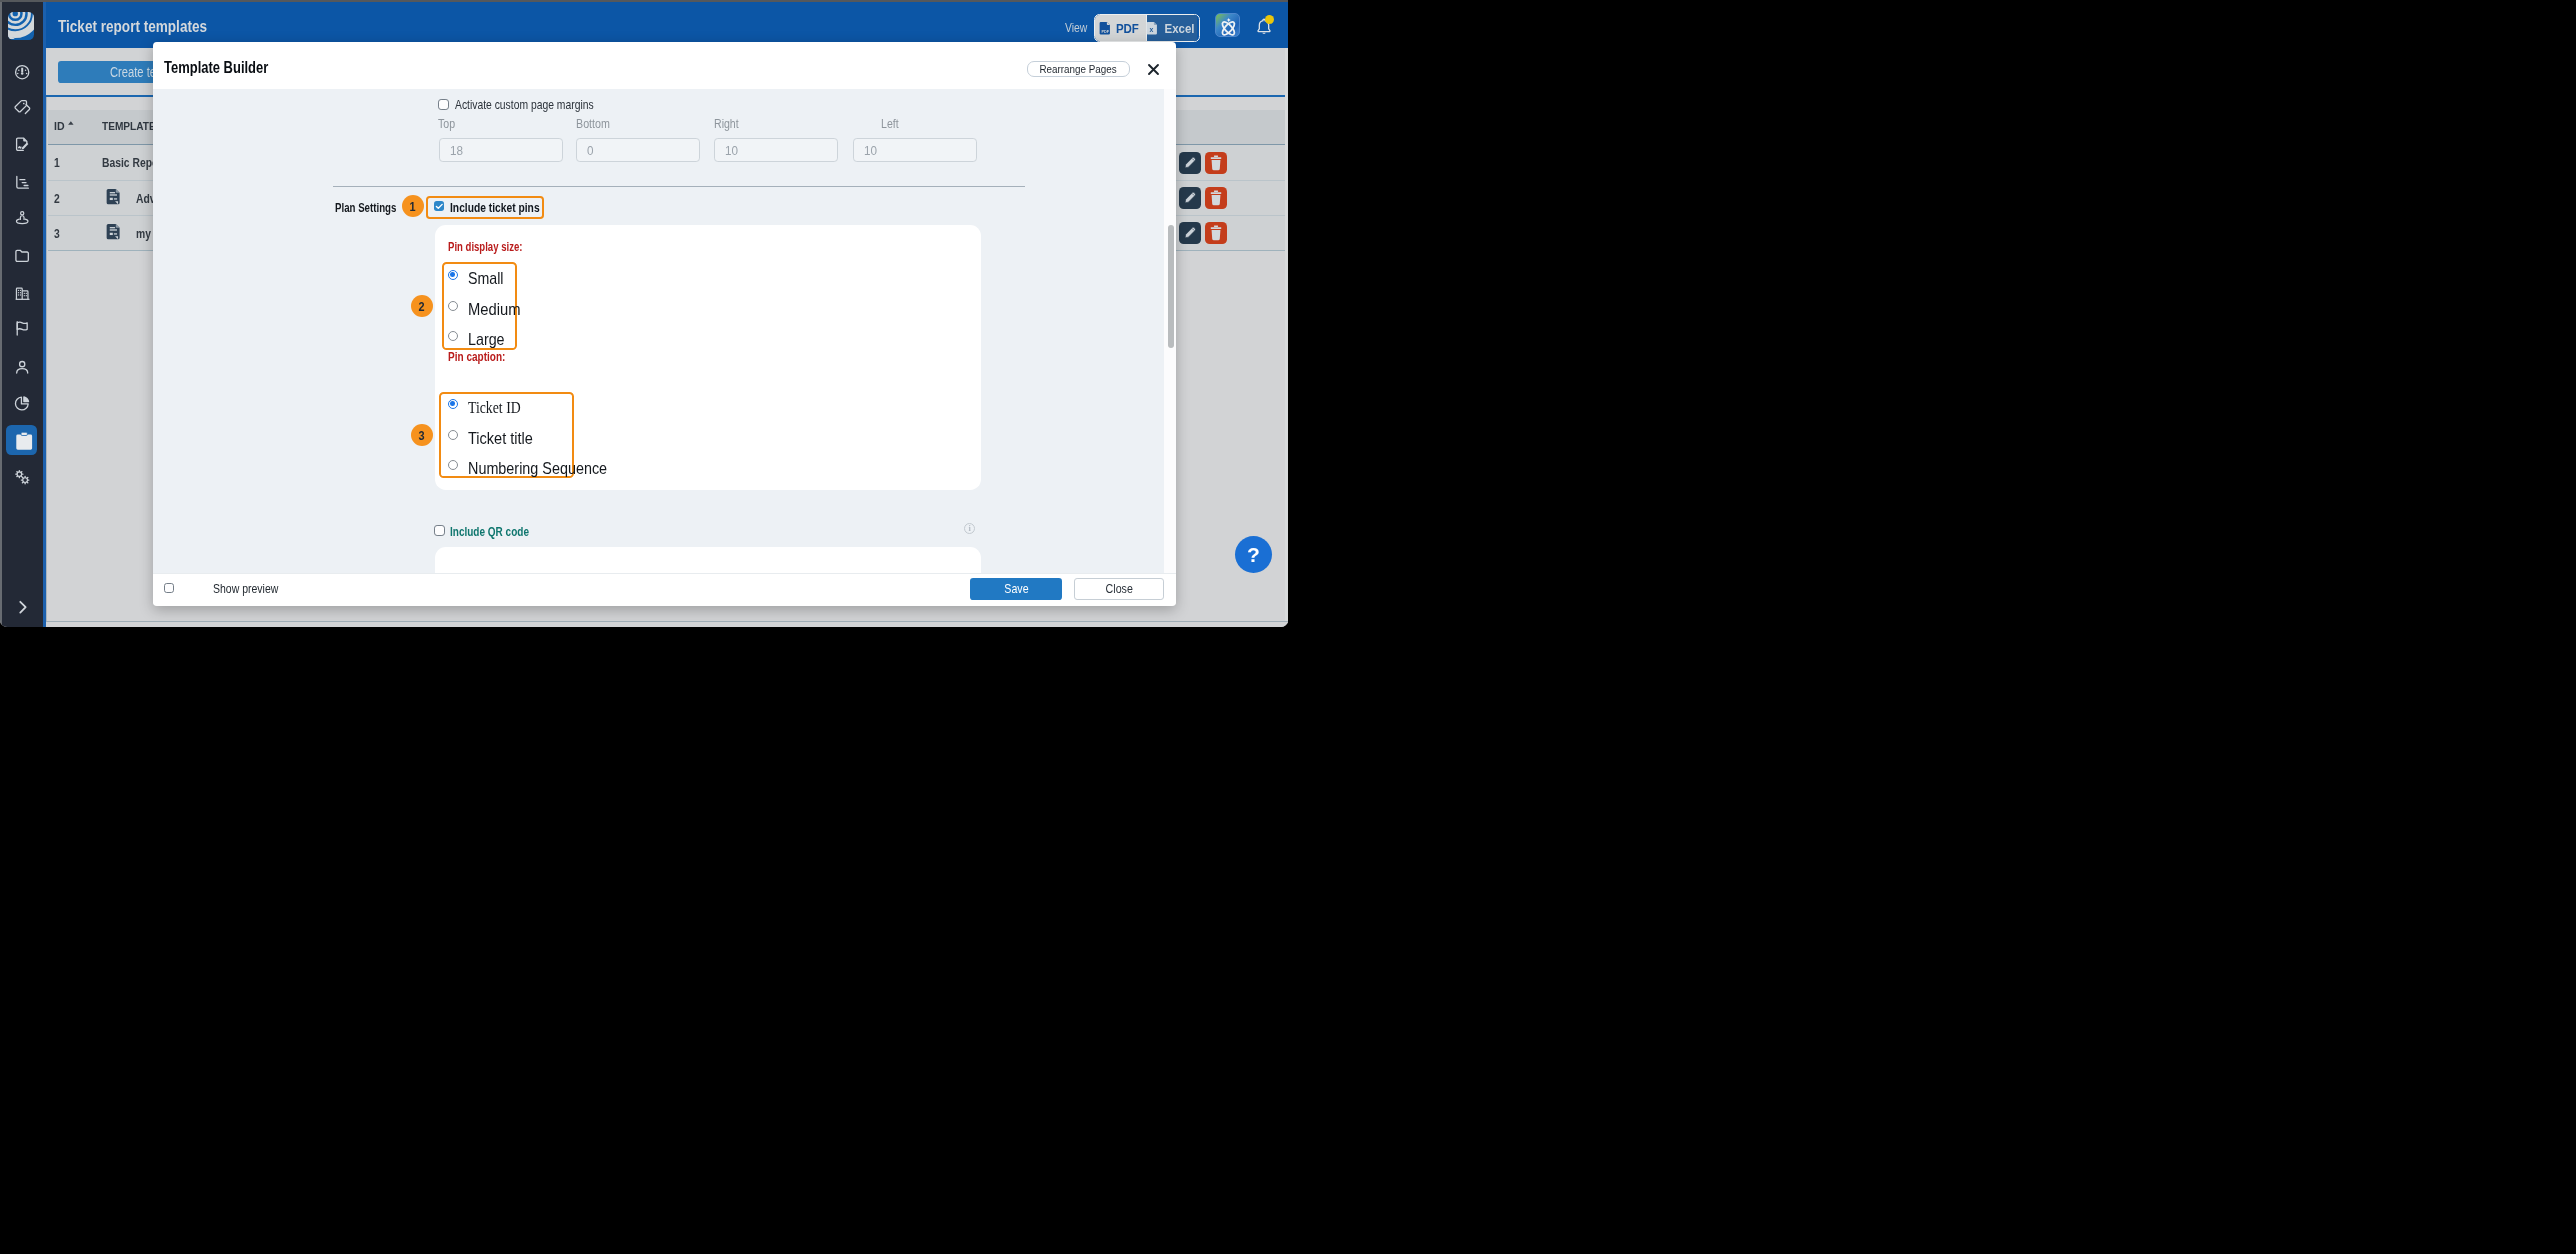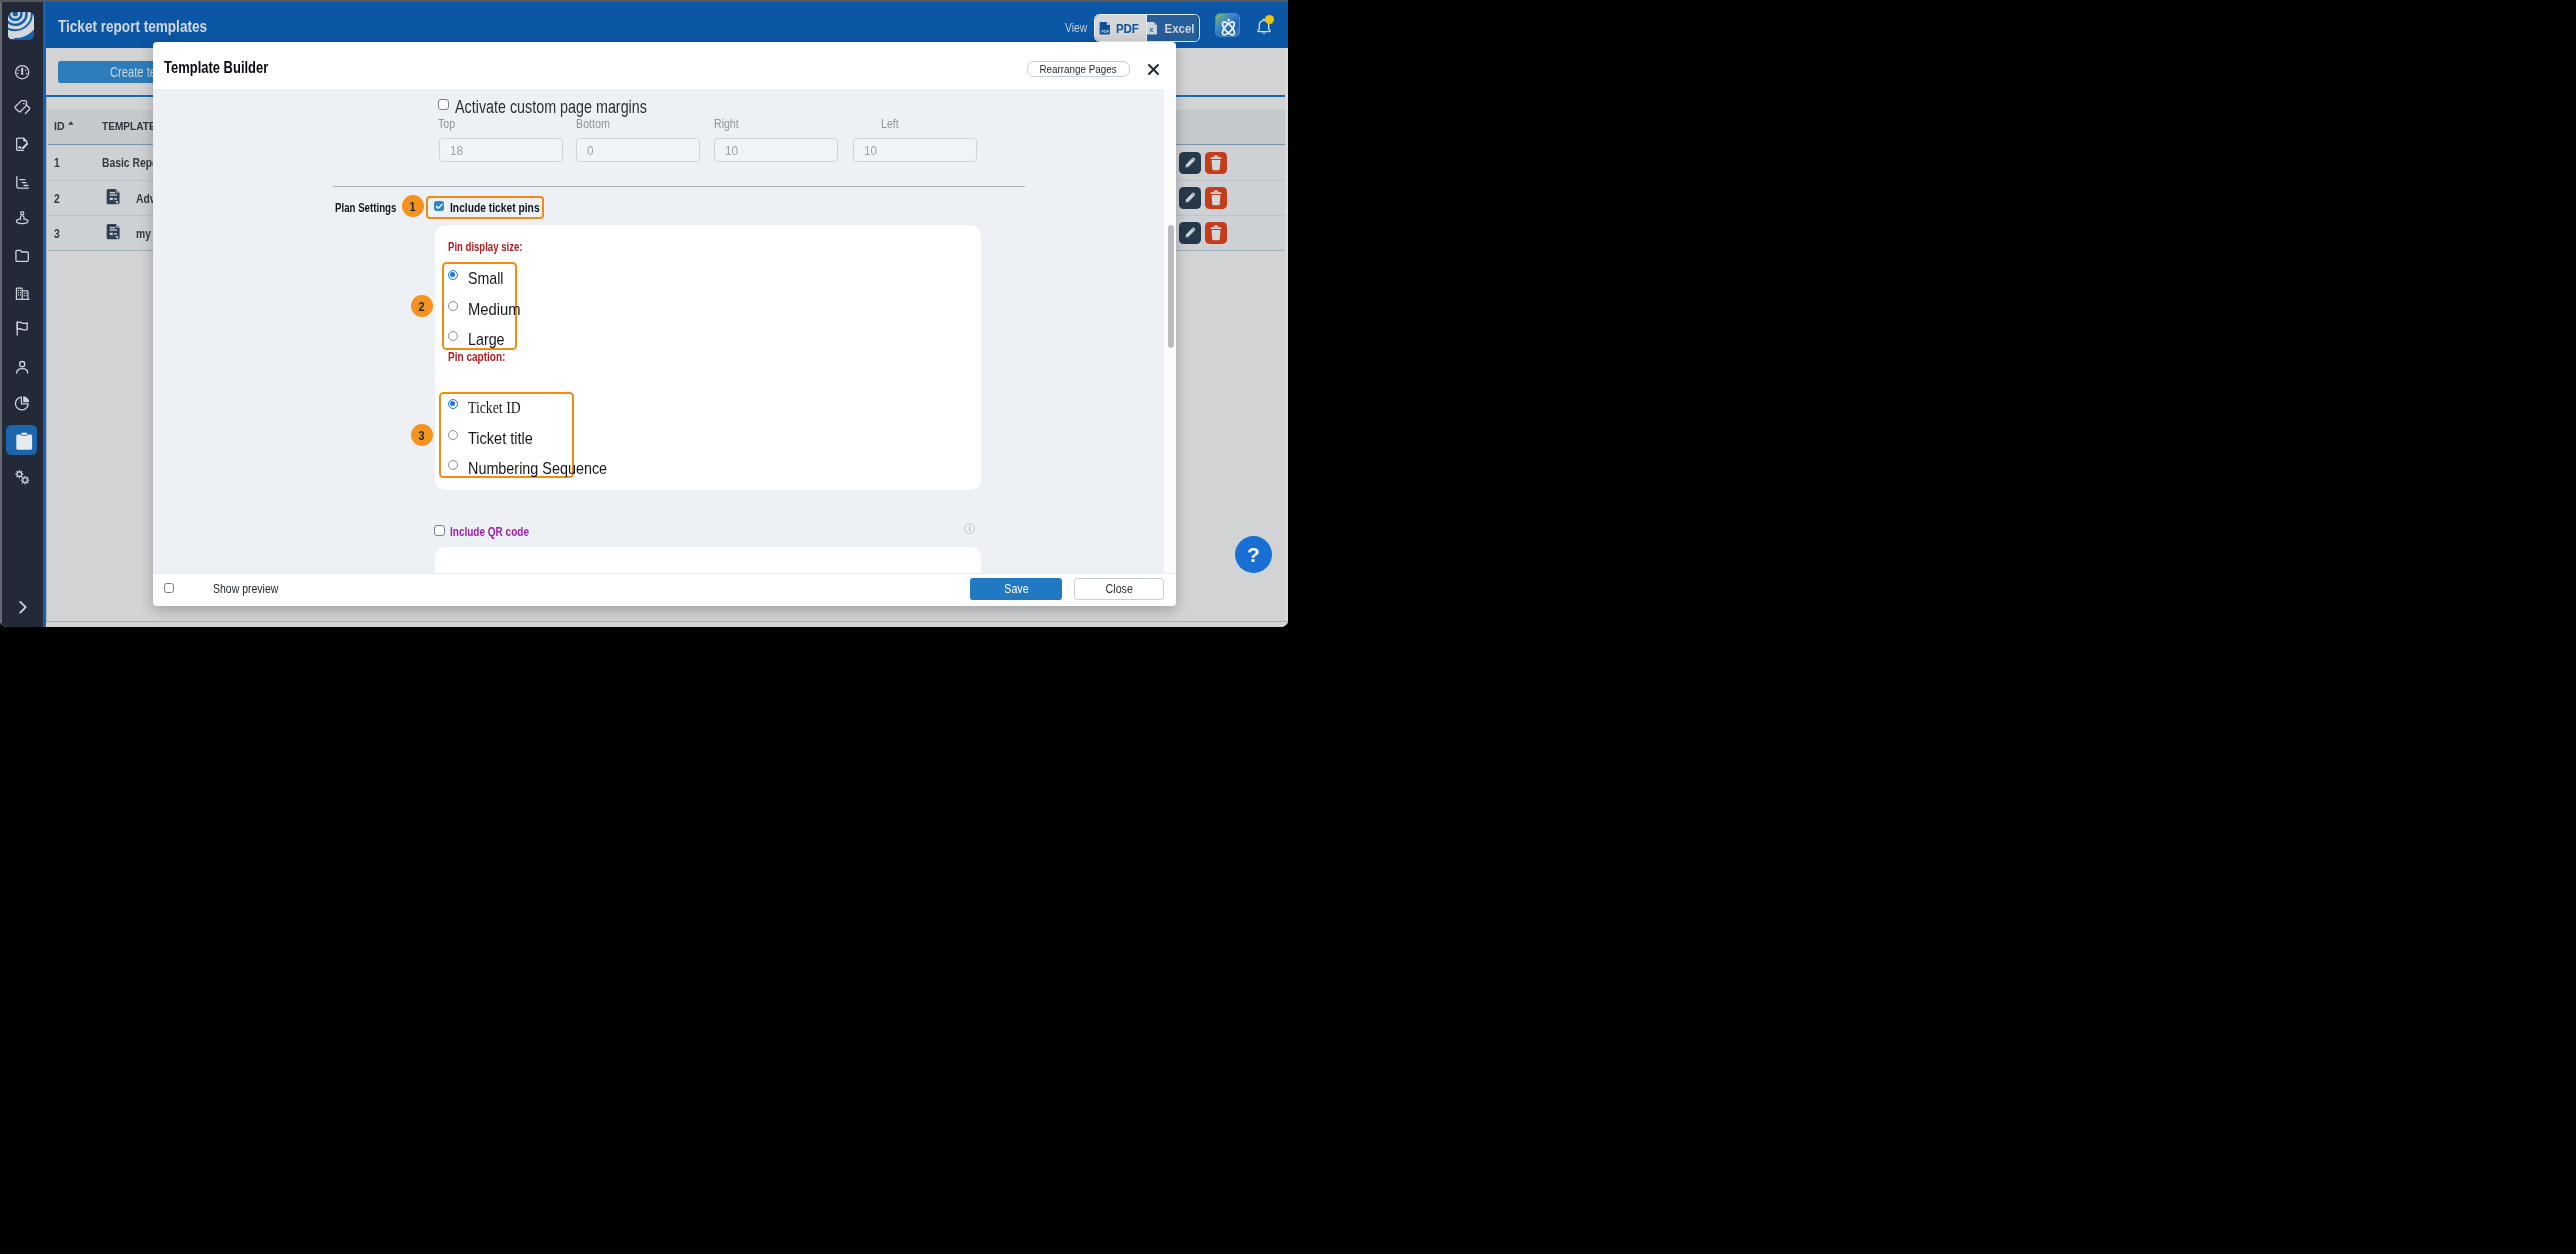--- a/index.html
+++ b/index.html
@@ -50,21 +50,21 @@
 #modal { left:153px; top:42px; width:1023px; height:564px; background:#fff; border-radius:3.8px;
   box-shadow:0 3.1px 14px rgba(0,0,0,0.25); }
 #mtitle { left:164px; top:58px; font-size:17px; font-weight:bold; color:#090d12; }
 #rearrange { left:1027px; top:61px; width:103px; height:15.7px; border:1.2px solid #c5cfd9; border-radius:7px;
   font-size:11.5px; color:#1f262e; display:flex; align-items:center; justify-content:center; background:#fff; }
 #mbody { left:153px; top:89px; width:1011px; height:485px; background:#edf1f5; }
 #mtrack { left:1164px; top:89px; width:12px; height:485px; background:#fcfcfd; }
 #mthumb { left:1168px; top:225px; width:6.1px; height:123px; background:#b9bcbe; border-radius:3.1px; }
 .cb { position:absolute; width:11px; height:11px; border:1.5px solid #747e88; border-radius:3.1px; background:#fdfdfe; }
 #cb1 { left:438px; top:99px; }
-#lbl-margins { left:455px; top:97px; font-size:18px; color:#2b323a; }
+#lbl-margins { left:455px; top:97px; font-size:13px; color:#2b323a; }
 .flabel { position:absolute; font-size:12.3px; color:#8e959c; }
 .finput { position:absolute; width:124px; height:24px; top:138px; background:#f1f4f7;
   border:1.2px solid #cdd4da; border-radius:3.8px; font-size:13px; color:#9ba3ab;
   display:flex; align-items:center; padding-left:10px; }
 #divider { left:333px; top:186px; width:692px; height:0.9px; background:#a5b0ba; }
 #plansettings { left:335px; top:200px; font-size:13px; font-weight:bold; color:#14181d; }
 .numcirc { position:absolute; width:22px; height:22px; border-radius:50%; background:#f6921e;
   color:#222a35; font-size:13px; font-weight:bold; display:flex; align-items:center; justify-content:center; }
 .obox { position:absolute; border:2.3px solid #f28b12; }
 #obox1 { left:426px; top:196px; width:118px; height:23px; border-radius:3.8px; }
@@ -74,21 +74,21 @@
 #card1 { top:225px; height:265px; }
 #card2 { top:547px; height:31px; border-radius:10.7px 10.7px 0 0; }
 .grouplbl { position:absolute; left:448px; font-size:12.3px; font-weight:bold; color:#b91c1c; }
 #obox2 { left:442px; top:262px; width:75px; height:88px; border-radius:4.6px; }
 #obox3 { left:439px; top:392px; width:135px; height:86px; border-radius:4.6px; }
 .radio { position:absolute; left:448px; width:10.3px; height:10.3px; border-radius:50%; border:1.4px solid #878d93; background:#fff; }
 .radio.sel { border:1.7px solid #1a75e8; }
 .radio.sel::after { content:""; position:absolute; left:1.1px; top:1.1px; width:4.7px; height:4.7px; border-radius:50%; background:#1a75e8; }
 .rlbl { position:absolute; left:468px; font-size:17px; color:#15191e; }
 #cb2 { left:434px; top:525px; }
-#lbl-qr { left:450px; top:524px; font-size:13px; font-weight:bold; color:#a21caf; }
+#lbl-qr { left:450px; top:524px; font-size:13px; font-weight:bold; color:#0f766e; }
 #infoicon { left:964px; top:523px; width:11.2px; height:11.2px; border-radius:50%; border:1.2px solid #c3cad0;
   color:#b4bcc3; font-size:8.4px; display:flex; align-items:center; justify-content:center; font-family:"Liberation Serif",serif; font-weight:bold; }
 #choosetxt { left:448px; top:570px; font-size:13px; color:#a9b1b9; }
 #mfooter { left:153px; top:573px; width:1023px; height:32px; background:#fff; border-radius:0 0 3.8px 3.8px; border-top:0.8px solid #e8ecef; }
 #cb3 { left:164px; top:583px; width:10.4px; height:10.4px; border-radius:2.7px; }
 #lbl-preview { left:181px; top:582px; font-size:12.7px; color:#232a31;margin-left:32px; }
 #savebtn { left:970px; top:578px; width:92px; height:21.5px; background:#2179c3; border-radius:3.1px;
   color:#fff; font-size:12.7px; display:flex; align-items:center; justify-content:center; }
 #closebtn { left:1074px; top:578px; width:90px; height:21.5px; background:#fff; border:1.2px solid #c6ced5; border-radius:3.1px;
   color:#2b323a; font-size:12.7px; display:flex; align-items:center; justify-content:center; }

